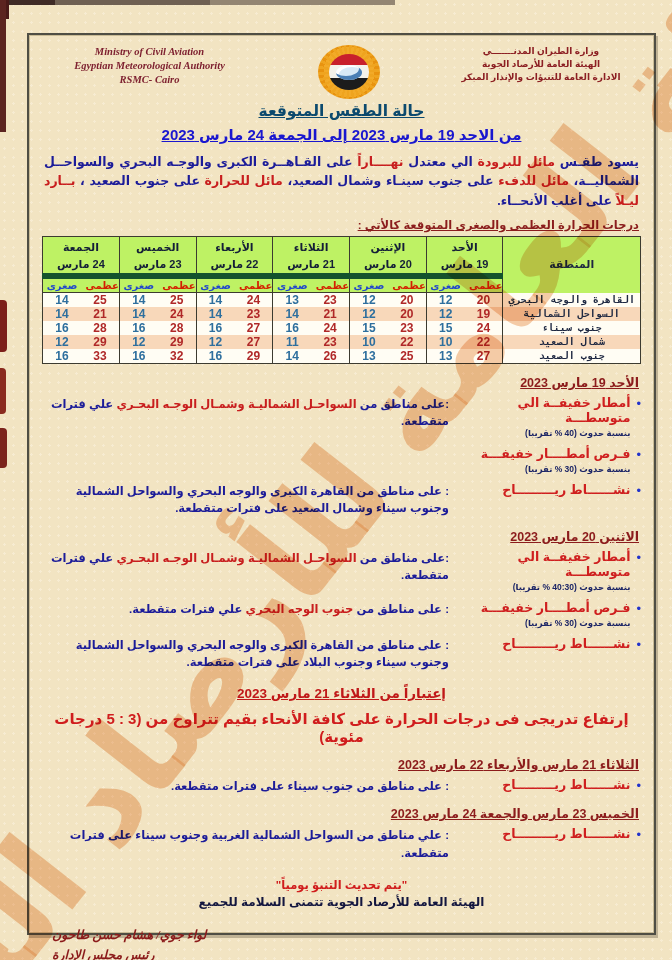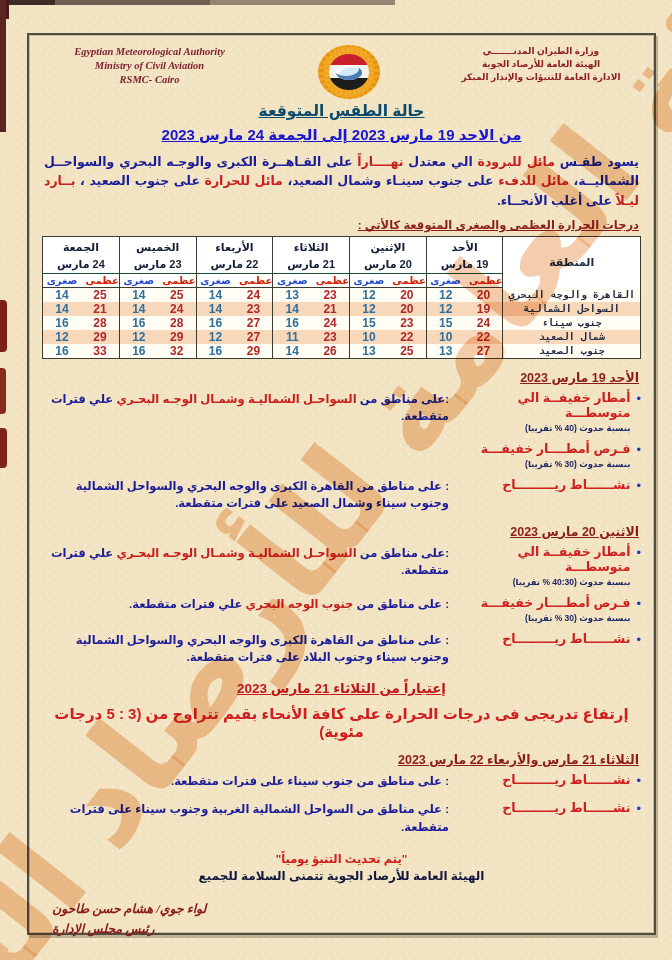--- a/index.html
+++ b/index.html
@@ -48,24 +48,24 @@
   
   .title{ text-align:center;color:#0c4a6e;font-size:15.5px;font-weight:bold;text-decoration:underline;margin-top:3px;}
   .date-range{text-align:center;color:#1a17cf;font-size:15px;font-weight:bold;text-decoration:underline;margin-top:6px;}
   
   .summary{margin:9px 2px 0 2px;font-size:12.5px;font-weight:bold;line-height:1.55;text-align:justify;}
   .c-blue{color:#1c1c99;} .c-red{color:#c81e1e;}
   .table-intro{color:#8b1d1d;font-size:11.5px;font-weight:bold;text-decoration:underline;margin:7px 2px 4px 2px;}
   
   table{width:100%;border-collapse:collapse;border:1.5px solid #3c3b30;table-layout:fixed;}
   th,td{padding:0;text-align:center;box-sizing:border-box;}
-  th{background:#ffffff;}
+  th{background:#bef264;}
   .region-h{width:23%;font-size:11px;color:#1d2741;border-left:1.4px solid #3c3b30;text-align:center;}
   .day-h{font-size:11px;color:#141e38;font-weight:bold;border-left:1.4px solid #3c3b30;padding:2px 0 1px 0;line-height:1.5;}
-  .lbl{font-size:10px;font-weight:bold;border-top:1px solid #14532d;border-bottom:1.4px solid #3c3b30;padding:1px 0;}
+  .lbl{font-size:10px;font-weight:bold;border-top:6px solid #14532d;border-bottom:1.4px solid #3c3b30;padding:1px 0;}
   .lbl.max{color:#d42000;text-align:right;} .lbl.min{color:#2247cc;border-left:1.4px solid #3c3b30;}
   td.region{font-size:10px;font-weight:bold;color:#1d2741;border-left:1.4px solid #3c3b30;padding:1px 2px;font-family:Liberation Mono, monospace;}
   td.max{color:#b02828;font-weight:bold;font-size:12px;}
   td.min{color:#2e6f9e;font-weight:bold;font-size:12px;border-left:1.4px solid #3c3b30;}
   tbody tr:nth-child(even){background:#f8d8ba;}
   tbody tr:nth-child(odd){background:#fffdf4;}
   
   .sec{margin-top:11px;}
   .sec-heading{color:#8c1c1c;font-size:12.5px;font-weight:bold;text-decoration:underline;margin:2px 2px 6px 0;}
   .item{display:flex;align-items:flex-start;margin:0 0 9px 0;}
@@ -105,22 +105,22 @@
       <div>وزارة الطيران المدنـــــــي</div>
       <div>الهيئة العامة للأرصاد الجوية</div>
       <div>الادارة العامة للتنبؤات والإنذار المبكر</div>
     </div>
     <div class="logo">
       <div class="logo-flag">
         <div class="logo-cloud"></div>
       </div>
     </div>
     <div class="hdr-en">
+      <div>Ministry of Civil Aviation</div>
       <div>Egyptian Meteorological Authority</div>
-      <div>Ministry of Civil Aviation</div>
       <div>RSMC- Cairo</div>
     </div>
   </div>
 
   <div class="title">حالة الطقس المتوقعة</div>
   <div class="date-range">من الاحد 19 مارس 2023  إلى الجمعة 24 مارس 2023</div>
 
   <p class="summary"><span class="c-blue">يسود طقـس </span><span class="c-red">مائل للبرودة</span><span class="c-blue"> الي معتدل </span><span class="c-red">نهــــاراً</span><span class="c-blue"> على القـاهــرة الكبرى والوجـه البحري والسواحــل الشماليــة، </span><span class="c-red">مائل للدفء</span><span class="c-blue"> على جنوب سينـاء وشمال الصعيد، </span><span class="c-red">مائل للحرارة</span><span class="c-blue"> على جنوب الصعيد ، </span><span class="c-red">بــارد ليـلاً</span><span class="c-blue"> على أغلب الأنحــاء.</span></p>
 
   <div class="table-intro">درجات الحرارة العظمى والصغرى المتوقعة كالأتي :</div>
@@ -322,20 +322,21 @@
           <div class="term-col">
             <span class="bullet">•</span>
             <div class="term-wrap">
               <div class="term">نشــــــاط ريـــــــــاح</div>
             </div>
           </div>
           <div class="desc"><span class="c-blue">: على مناطق من جنوب سيناء على فترات متقطعة.</span></div>
         </div>
       </div>
       <div class="sec">
+        <div class="sec-heading">الخميس 23 مارس والجمعة 24 مارس 2023</div>
         <div class="item">
           <div class="term-col">
             <span class="bullet">•</span>
             <div class="term-wrap">
               <div class="term">نشــــــاط ريـــــــــاح</div>
             </div>
           </div>
           <div class="desc"><span class="c-blue">: علي مناطق من السواحل الشمالية الغربية وجنوب سيناء على فترات متقطعة.</span></div>
         </div>
       </div>

